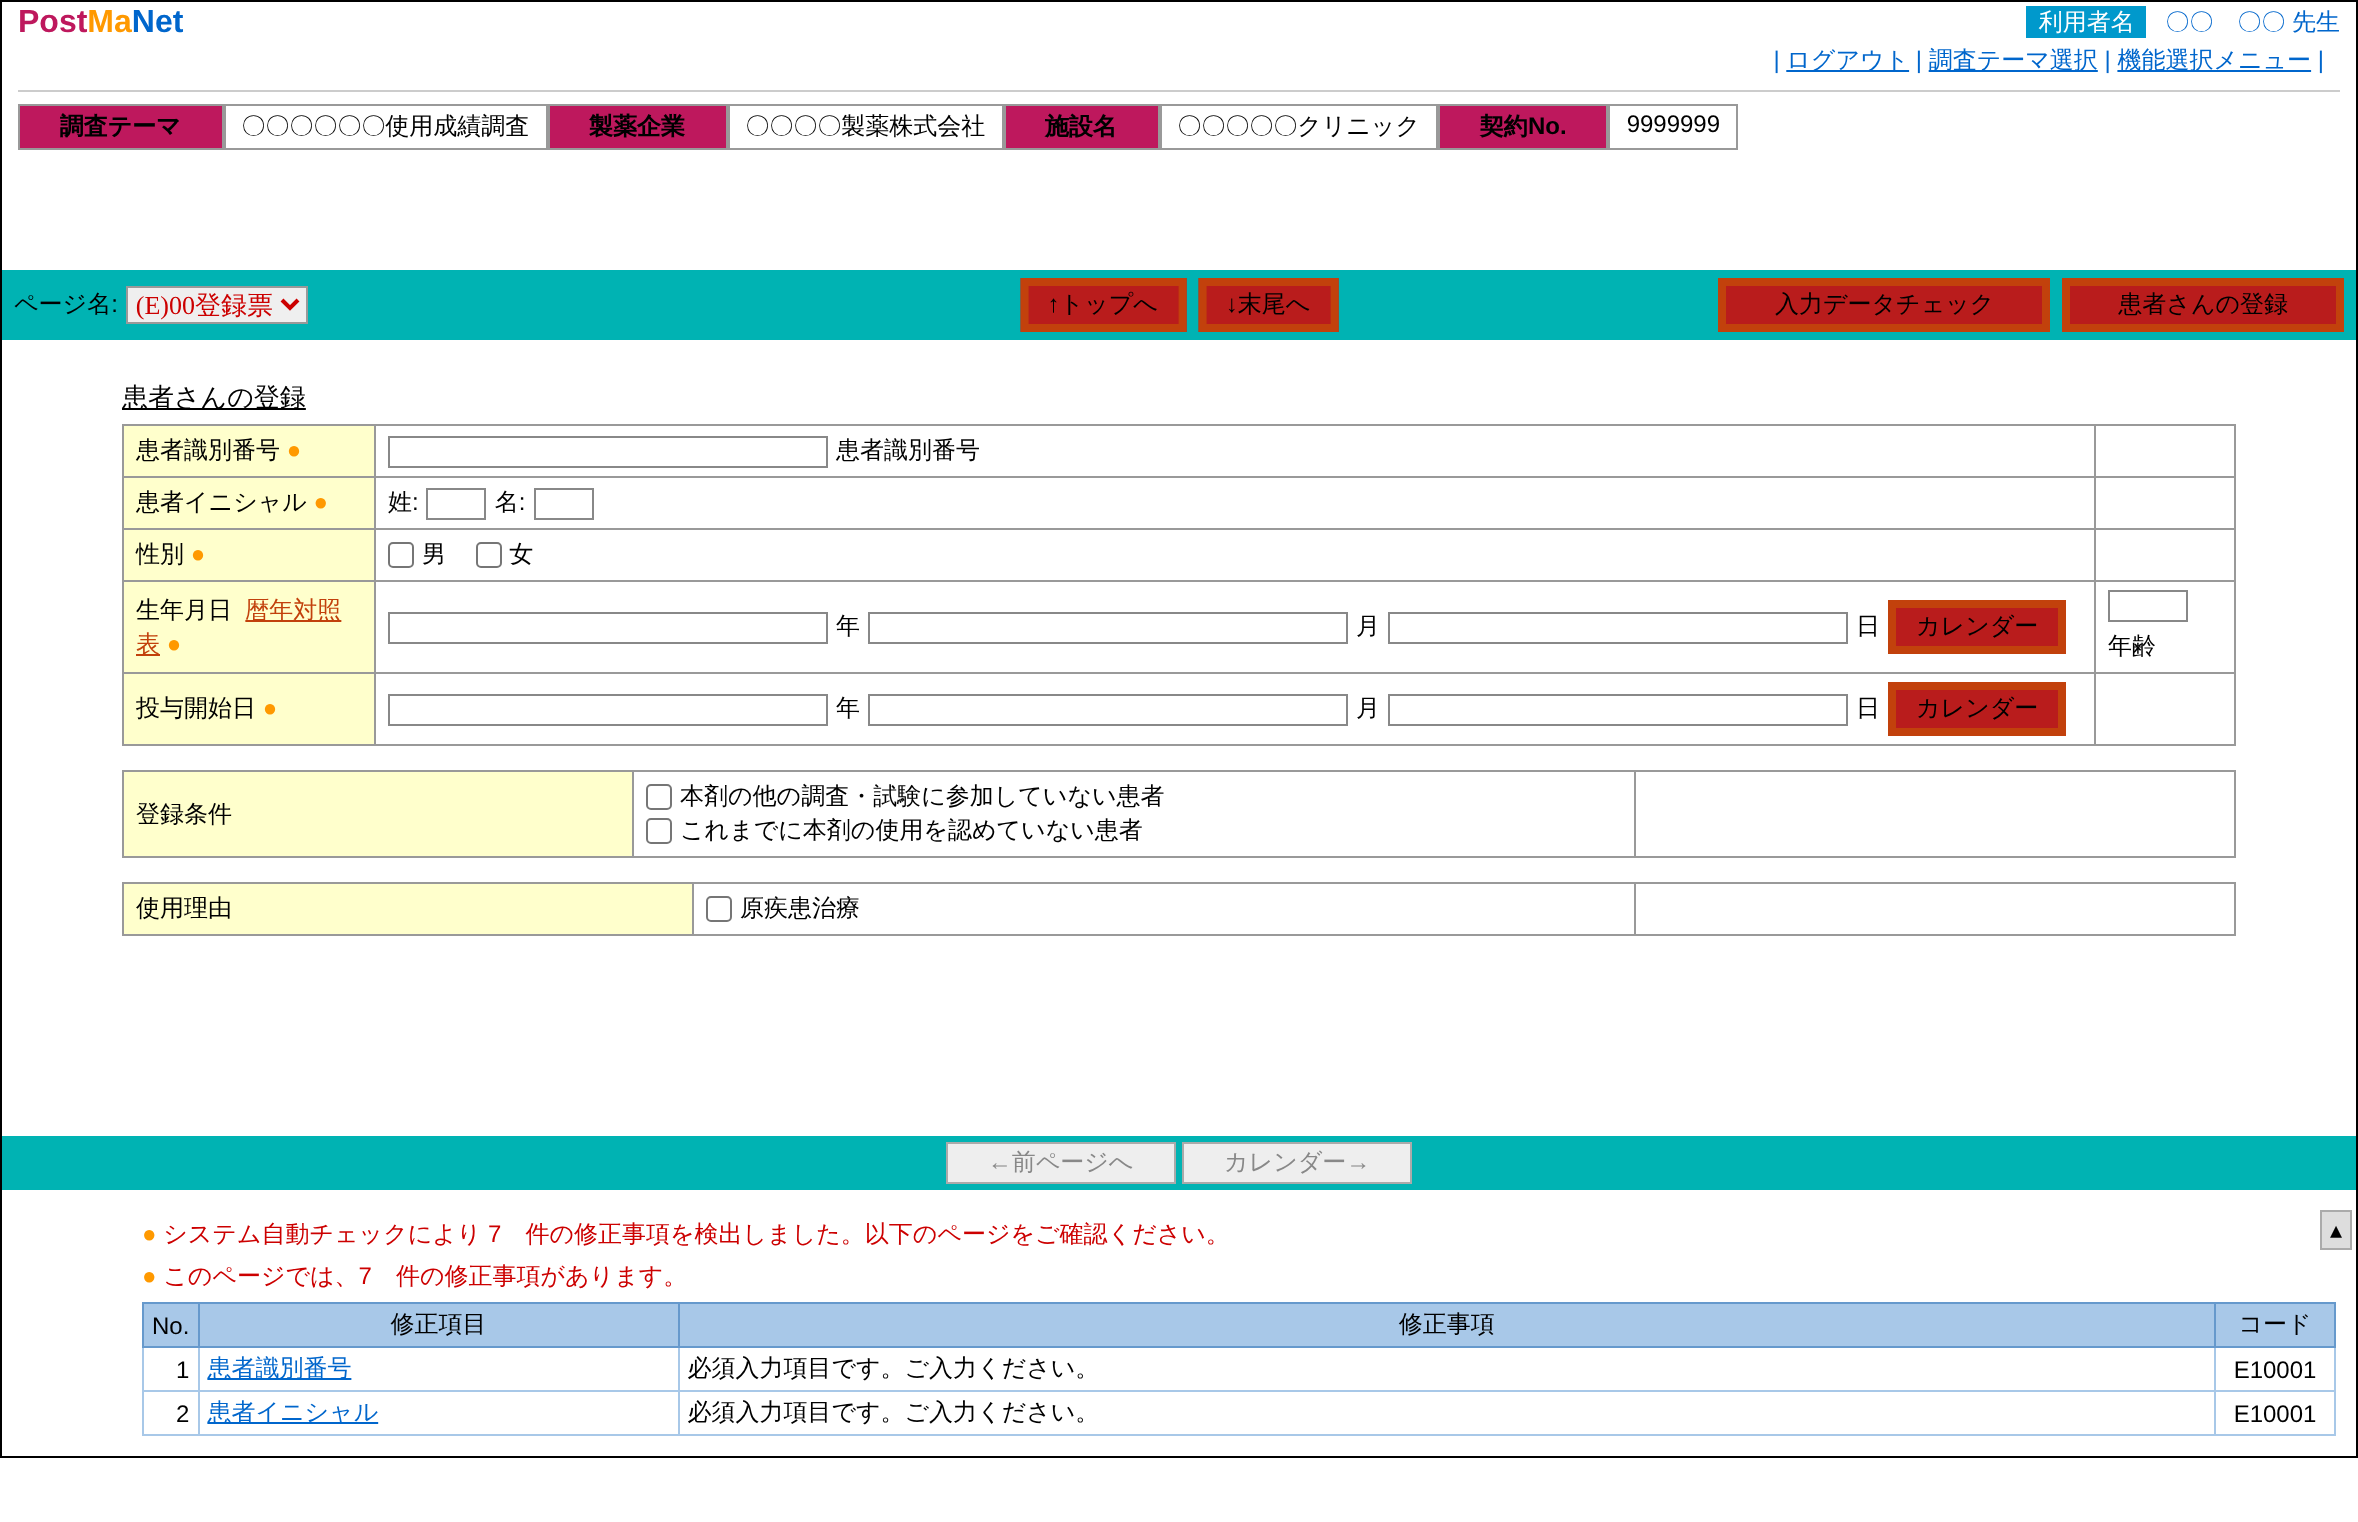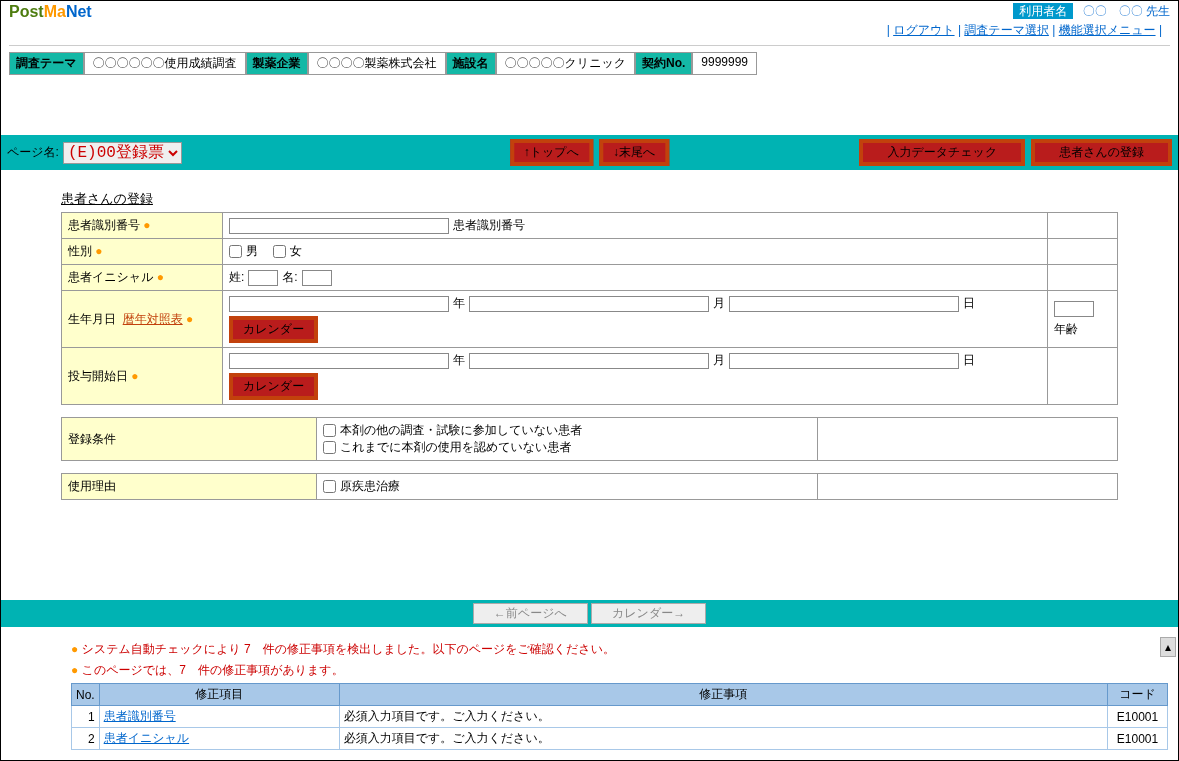--- a/index.html
+++ b/index.html
@@ -1,44 +1,44 @@
 <!DOCTYPE html>
 <html><head>
 <meta charset="utf-8">
 <style>
 * { box-sizing: border-box; margin: 0; padding: 0; }
 body { font-family: "MS PGothic", sans-serif; font-size: 12px; background: #fff; width: 1179px; border: 1px solid #000; }
 .header-top { display: flex; justify-content: space-between; padding: 2px 8px; }
 .logo { font-size: 16px; font-weight: bold; }
-.logo .p1 { color: #4d7c0f; }
+.logo .p1 { color: #be185d; }
 .logo .p2 { color: #ff9900; }
 .logo .p3 { color: #0066cc; }
 .user-box { text-align: right; }
 .user-label { background: #0099cc; color: #fff; padding: 1px 6px; }
 .user-name { color: #0066cc; padding-left: 6px; }
 .subtitle { padding: 2px 8px; font-size: 12px; }
 .subtitle-code { color: #666; }
 .nav-links { text-align: right; padding: 2px 8px; color: #0066cc; }
 .nav-links a { color: #0066cc; text-decoration: underline; cursor: pointer; }
 .hr-top { border-top: 1px solid #ccc; margin: 2px 8px 6px; }
 .info-bar { display: flex; gap: 0; margin: 4px 8px 4px; }
-.info-cell-label { background: #14b8a6; border: 1px solid #999; padding: 2px 6px; font-weight: bold; }
+.info-cell-label { background: #be185d; border: 1px solid #999; padding: 2px 20px; font-weight: bold; }
 .info-cell-val { background: #fff; border: 1px solid #999; padding: 2px 8px; }
 .teal-bar { background: #00b3b3; color: #000; display: flex; align-items: center; justify-content: space-between; padding: 4px 6px; margin-top: 60px; }
 .teal-left { display: flex; align-items: center; gap: 4px; }
 .teal-center { display: flex; gap: 6px; position: absolute; left: 50%; transform: translateX(-50%); }
 .teal-right { display: flex; gap: 6px; }
 .btn { background: #b91c1c; border: 4px solid #c2410c; padding: 1px 10px; font-size: 12px; cursor: pointer; font-family: inherit; }
 .btn-wide { padding: 1px 24px; }
-select { font-family: Liberation Mono, monospace; font-size: 16px; border: 1px solid #999; }
+select { font-family: Liberation Serif, serif; font-size: 13px; border: 1px solid #999; }
 .select-red { color: #cc0000; }
 .section-title { text-decoration: underline; margin: 20px 0 4px 60px; font-size: 13px; }
 .form-table { border-collapse: collapse; margin: 0 60px 12px; width: calc(100% - 120px); }
 .form-table td { border: 1px solid #999; padding: 4px 6px; vertical-align: middle; }
-.label-cell { background: #ffffcc; width: 161px; font-size: 12px; }
+.label-cell { background: #ffffcc; width: 126px; font-size: 12px; }
 .right-spacer { width: 70px; }
 .input-sm { width: 30px; border: 1px solid #888; height: 16px; }
 .input-md { width: 220px; border: 1px solid #888; height: 16px; }
 .input-lg { width: 220px; border: 1px solid #888; height: 16px; }
 .input-xl { width: 40px; border: 1px solid #888; height: 16px; }
 .req-icon { color: #ff9900; font-weight: bold; }
 .link-red { color: #c2410c; text-decoration: underline; cursor: pointer; }
 .inline-row { display: flex; align-items: center; gap: 4px; flex-wrap: wrap; }
 .teal-bar2 { background: #00b3b3; text-align: center; padding: 3px 0; margin-top: 100px; }
 .btn-disabled { background: #eee; border: 1px solid #aaa; color: #888; padding: 1px 20px; font-size: 12px; font-family: inherit; }
@@ -115,35 +115,35 @@
     <td class="label-cell"><span>患者識別番号</span> <span class="req-icon">●</span></td>
     <td>
           <div class="inline-row">
             <input class="input-md" type="text" style="">
             <span>患者識別番号</span>
           </div>
         </td>
     <td class="right-spacer"></td>
   </tr>
   <tr>
-    <td class="label-cell"><span>性別</span> <span class="req-icon">●</span></td>
-    <td>
-          <div class="inline-row"><input type="checkbox" style=""><span>男</span>&nbsp;&nbsp;<input type="checkbox" style=""><span>女</span></div>
-        </td>
-    <td class="right-spacer"></td>
-  </tr>
-  <tr>
     <td class="label-cell"><span>患者イニシャル</span> <span class="req-icon">●</span></td>
     <td>
           <div class="inline-row">
             <span>姓:</span>
             <input class="input-sm" type="text" style=""> 
             <span>名:</span>
             <input class="input-sm" type="text" style="">
           </div>
+        </td>
+    <td class="right-spacer"></td>
+  </tr>
+  <tr>
+    <td class="label-cell"><span>性別</span> <span class="req-icon">●</span></td>
+    <td>
+          <div class="inline-row"><input type="checkbox" style=""><span>男</span>&nbsp;&nbsp;<input type="checkbox" style=""><span>女</span></div>
         </td>
     <td class="right-spacer"></td>
   </tr>
   <tr>
     <td class="label-cell"><span>生年月日</span>&nbsp;&nbsp;<span class="link-red">暦年対照表</span> <span class="req-icon">●</span></td>
     <td>
           <div class="inline-row">
       <input class="input-lg" type="text" style="">
             <span>年</span>
       <input class="input-lg" style="width: 240px;" type="text">
@@ -193,21 +193,21 @@
           </div>
     </td>
     <td style="width:300px"></td>
   </tr>
 </tbody>
   </table>
 
 <table class="form-table">
   <tbody>
       <tr>
-    <td class="label-cell" style="width:255px"><span>使用理由</span></td>
+    <td class="label-cell" style="width:285px"><span>使用理由</span></td>
     <td>
           <div class="inline-row">
             <input type="checkbox" style="">
             <span>原疾患治療</span>
           </div>
         </td>
     <td style="width:300px"></td>
   </tr>
 </tbody>
   </table>

